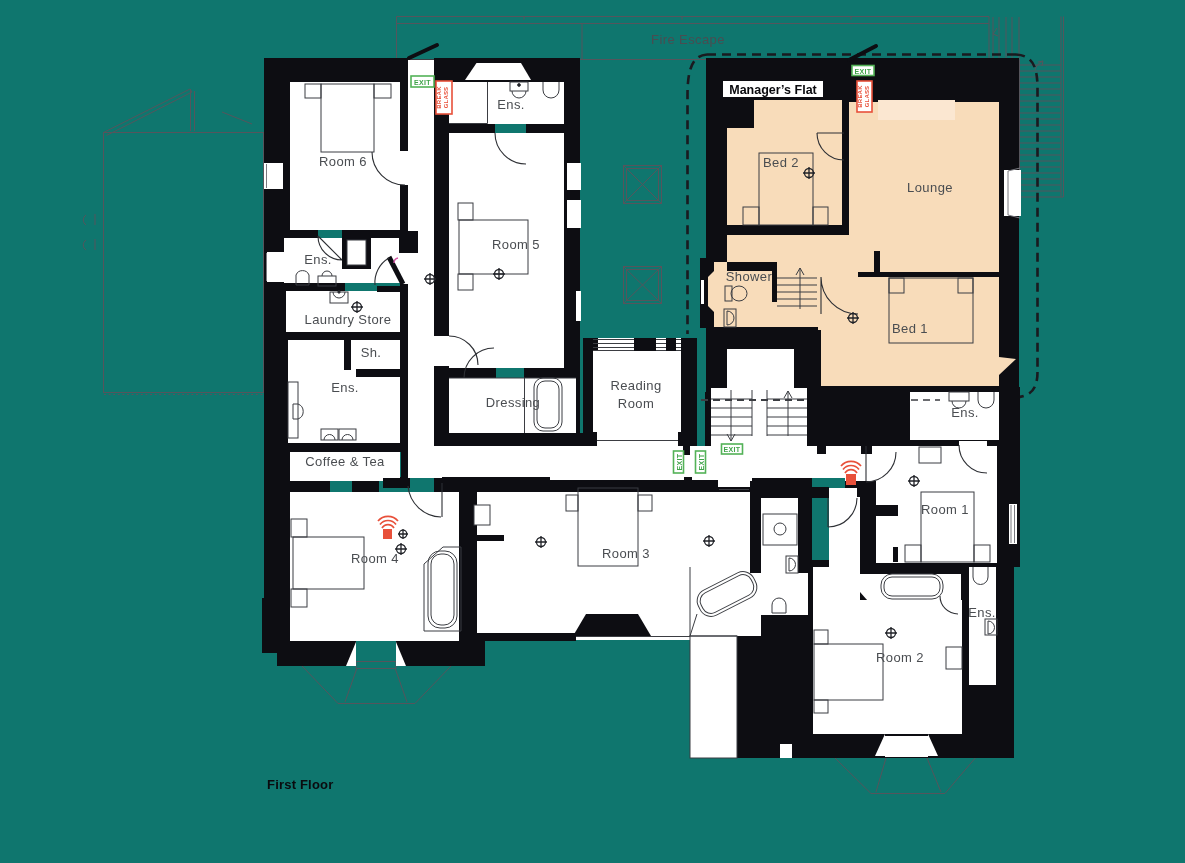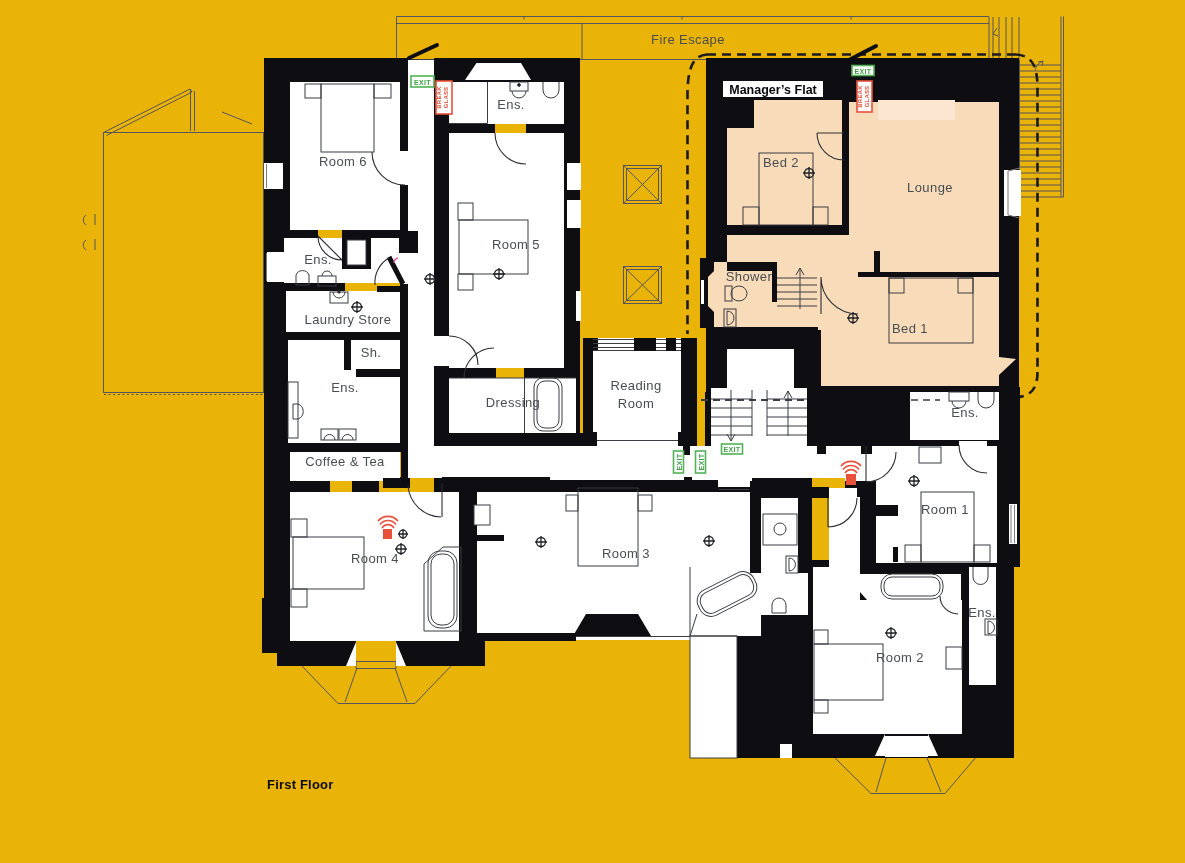--- a/index.html
+++ b/index.html
@@ -1,16 +1,16 @@
 <!DOCTYPE html>
 <html><head>
 <meta charset="utf-8">
 <style>
 html,body{margin:0;padding:0;background:#ffffff;}
-#wrap{width:1185px;height:863px;position:relative;overflow:hidden;background:#eab308;}
+#wrap{width:1185px;height:863px;position:relative;overflow:hidden;background:#0f766e;}
 text{font-family:"Liberation Sans",sans-serif;fill:#4a4d51;font-size:13px;letter-spacing:.4px;}
 .bold{font-weight:bold;fill:#0a0a0e;}
 .grn{fill:#3fa349;font-weight:bold;font-size:7px;letter-spacing:.3px;}
 .red{fill:#e8503a;font-weight:bold;font-size:6px;letter-spacing:.2px;}
 </style>
 </head>
 <body>
 <div id="wrap">
 <svg width="1185" height="863" viewBox="0 0 1185 863">
 

